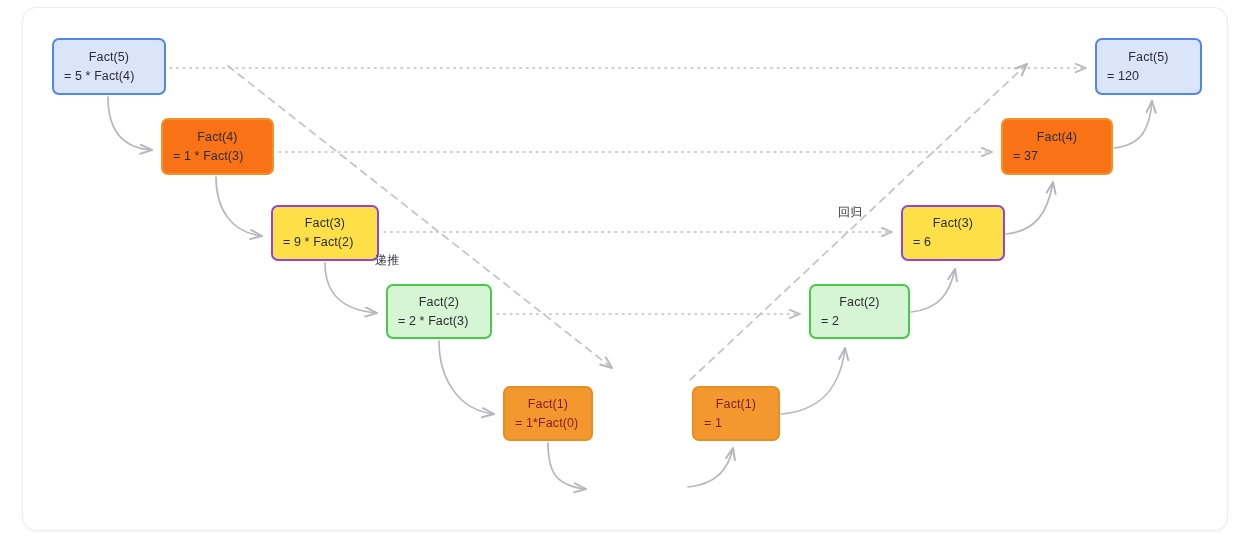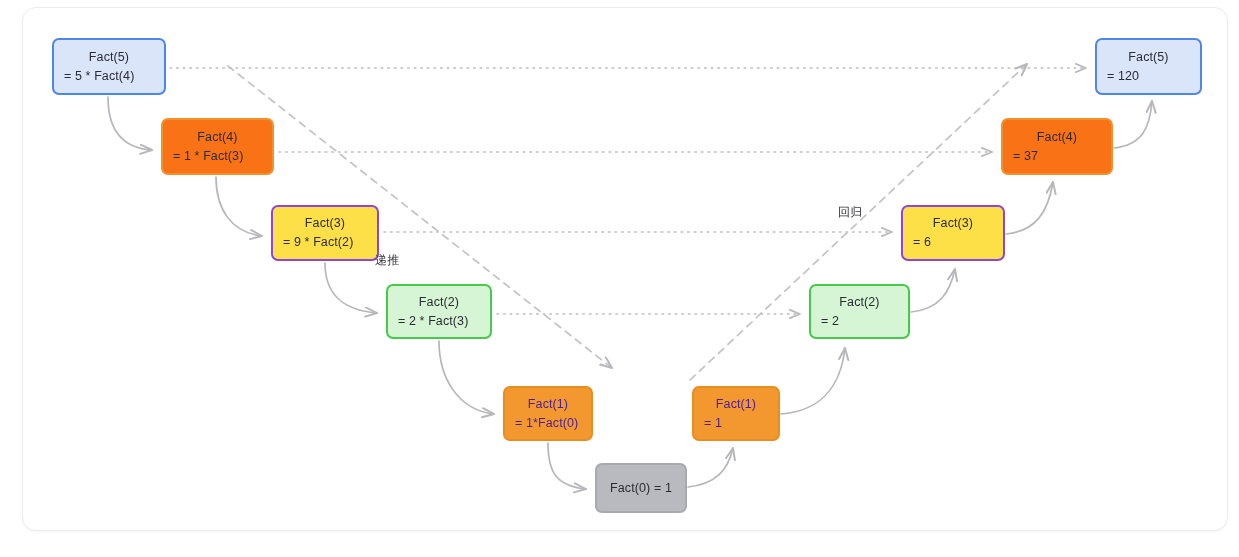--- a/index.html
+++ b/index.html
@@ -57,21 +57,21 @@
   .node.single {
     justify-content: center;
     align-items: center;
   }
   .node.single .ln1 { text-align: center; }
 
   .swatch-blue   { background: #dbe5fa; border-color: #4f86e8; }
   .swatch-orange-light { background: #f97316; border-color: #f0912c; }
   .swatch-purple { background: #fde047; border-color: #8b46e0; }
   .swatch-green  { background: #d5f5d5; border-color: #47c94a; }
-  .swatch-orange-solid { background: #f3982e; border-color: #e88d22; color: #4c1d95; }
+  .swatch-orange-solid { background: #f3982e; border-color: #e88d22; color: #7f1d1d; }
   .swatch-gray   { background: #b8bac0; border-color: #a8aab1; color: #2b2b33; }
 
   .phase-label {
     position: absolute;
     font-size: 12px;
     color: #33333b;
     white-space: nowrap;
     letter-spacing: 0.2px;
   }
 </style>
@@ -138,23 +138,20 @@
   <div class="node swatch-green" style="left:386px; top:284px; width:106px; height:55px;">
     <div class="ln1">Fact(2)</div>
     <div class="ln2">= 2 * Fact(3)</div>
   </div>
 
   <div class="node swatch-orange-solid" style="left:503px; top:386px; width:90px; height:55px;">
     <div class="ln1">Fact(1)</div>
     <div class="ln2">= 1*Fact(0)</div>
   </div>
 
-  <div class="node single swatch-gray" style="left:595px; top:463px; width:92px; height:50px;">
-    <div class="ln1">Fact(0)  = 1</div>
-  </div>
 
   <div class="node swatch-orange-solid" style="left:692px; top:386px; width:88px; height:55px;">
     <div class="ln1">Fact(1)</div>
     <div class="ln2">= 1</div>
   </div>
 
   <div class="node swatch-green" style="left:809px; top:284px; width:101px; height:55px;">
     <div class="ln1">Fact(2)</div>
     <div class="ln2">= 2</div>
   </div>

